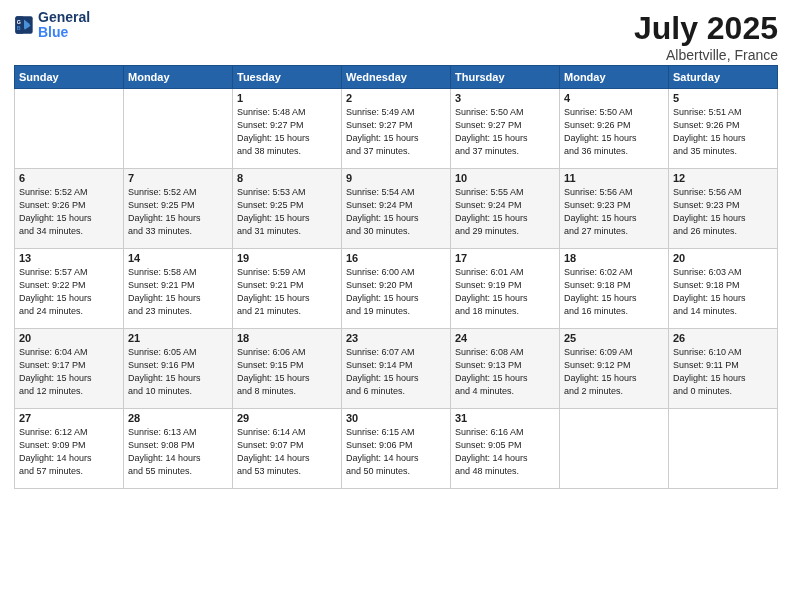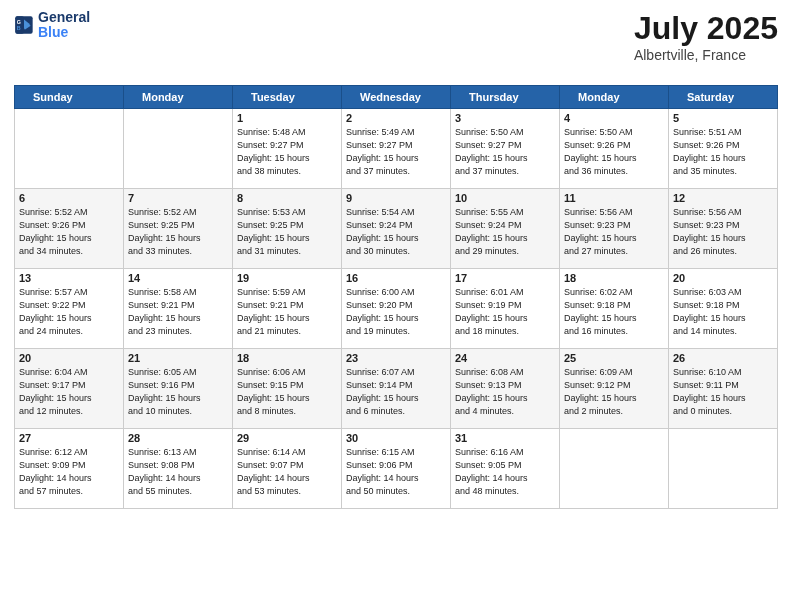--- a/index.html
+++ b/index.html
@@ -13,60 +13,60 @@
     .page {
       width: 792px;
       height: 612px;
       padding: 10px 14px;
       background: #fff;
     }
     .header {
       display: flex;
       justify-content: space-between;
       align-items: flex-start;
-      margin-bottom: 22px;
+      margin-bottom: 2px;
     }
     .logo {
       display: flex;
       align-items: center;
       gap: 4px;
     }
     .logo-text {
       font-size: 14px;
       font-weight: bold;
       color: #1a3a6b;
       line-height: 1.1;
     }
     .logo-icon {
       width: 20px;
       height: 20px;
     }
     .title-block {
-      text-align: left;
+      text-align: right;
     }
     .month-title {
       font-size: 32px;
       font-weight: bold;
       color: #1a1a1a;
     }
     .location {
       font-size: 14px;
       color: #444;
     }
     table {
       width: 100%;
       border-collapse: collapse;
       table-layout: fixed;
     }
     thead th {
       background: #2563a8;
       color: #fff;
       font-size: 11px;
       font-weight: bold;
-      padding: 5px 18px;
+      padding: 5px 4px;
       text-align: left;
       border: 1px solid #1a4f8a;
     }
     tbody td {
       border: 1px solid #ccc;
       vertical-align: top;
       padding: 3px 4px;
       font-size: 9.5px;
       color: #222;
       height: 80px;

